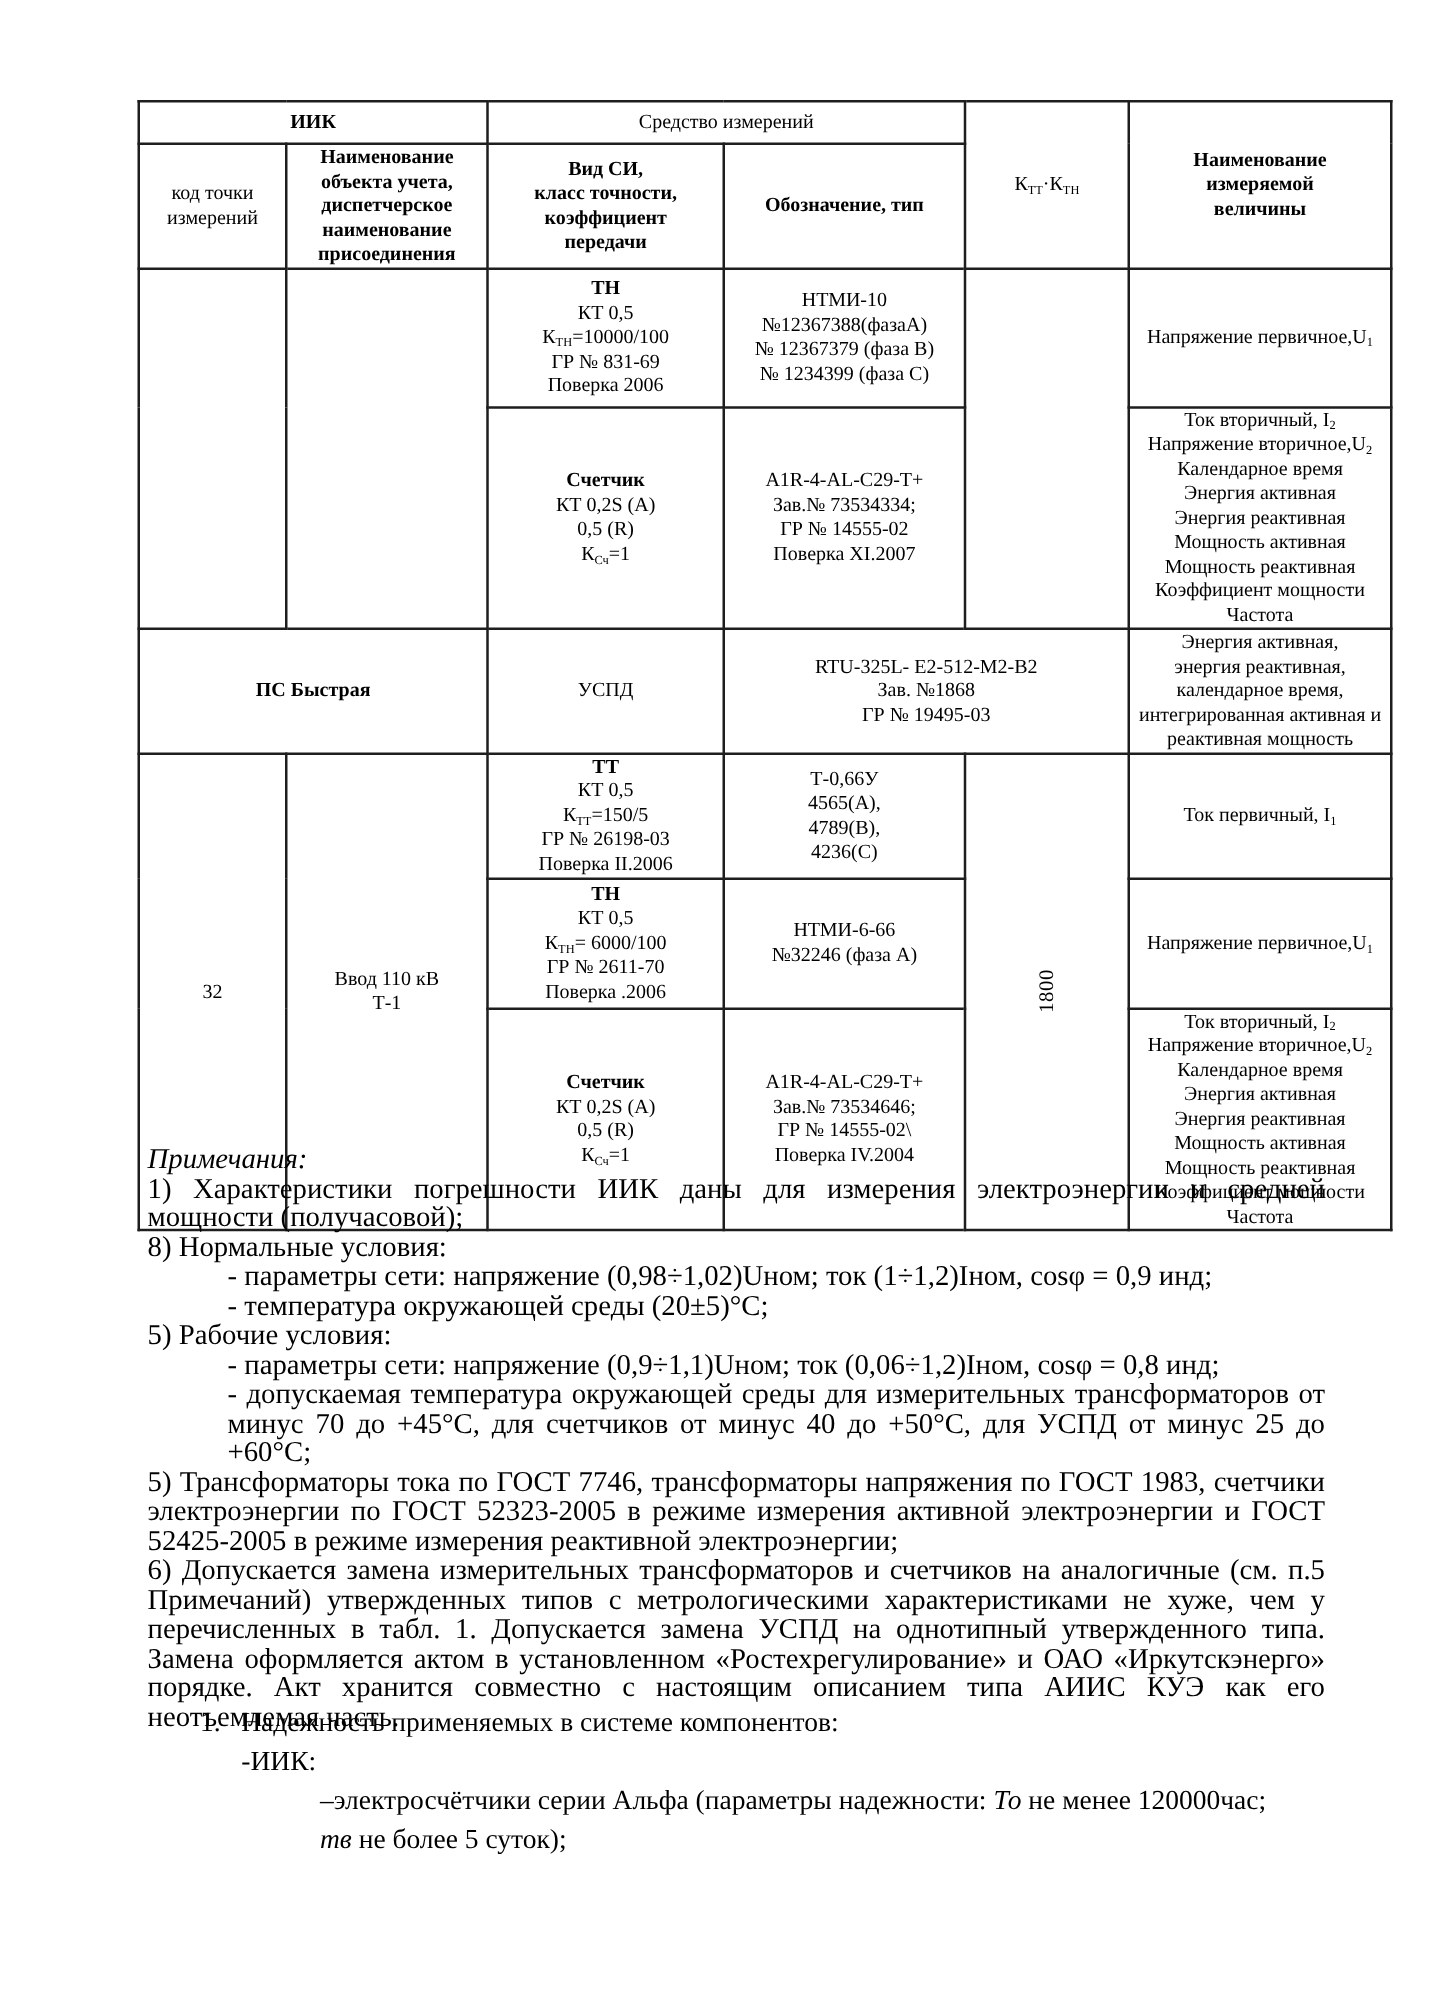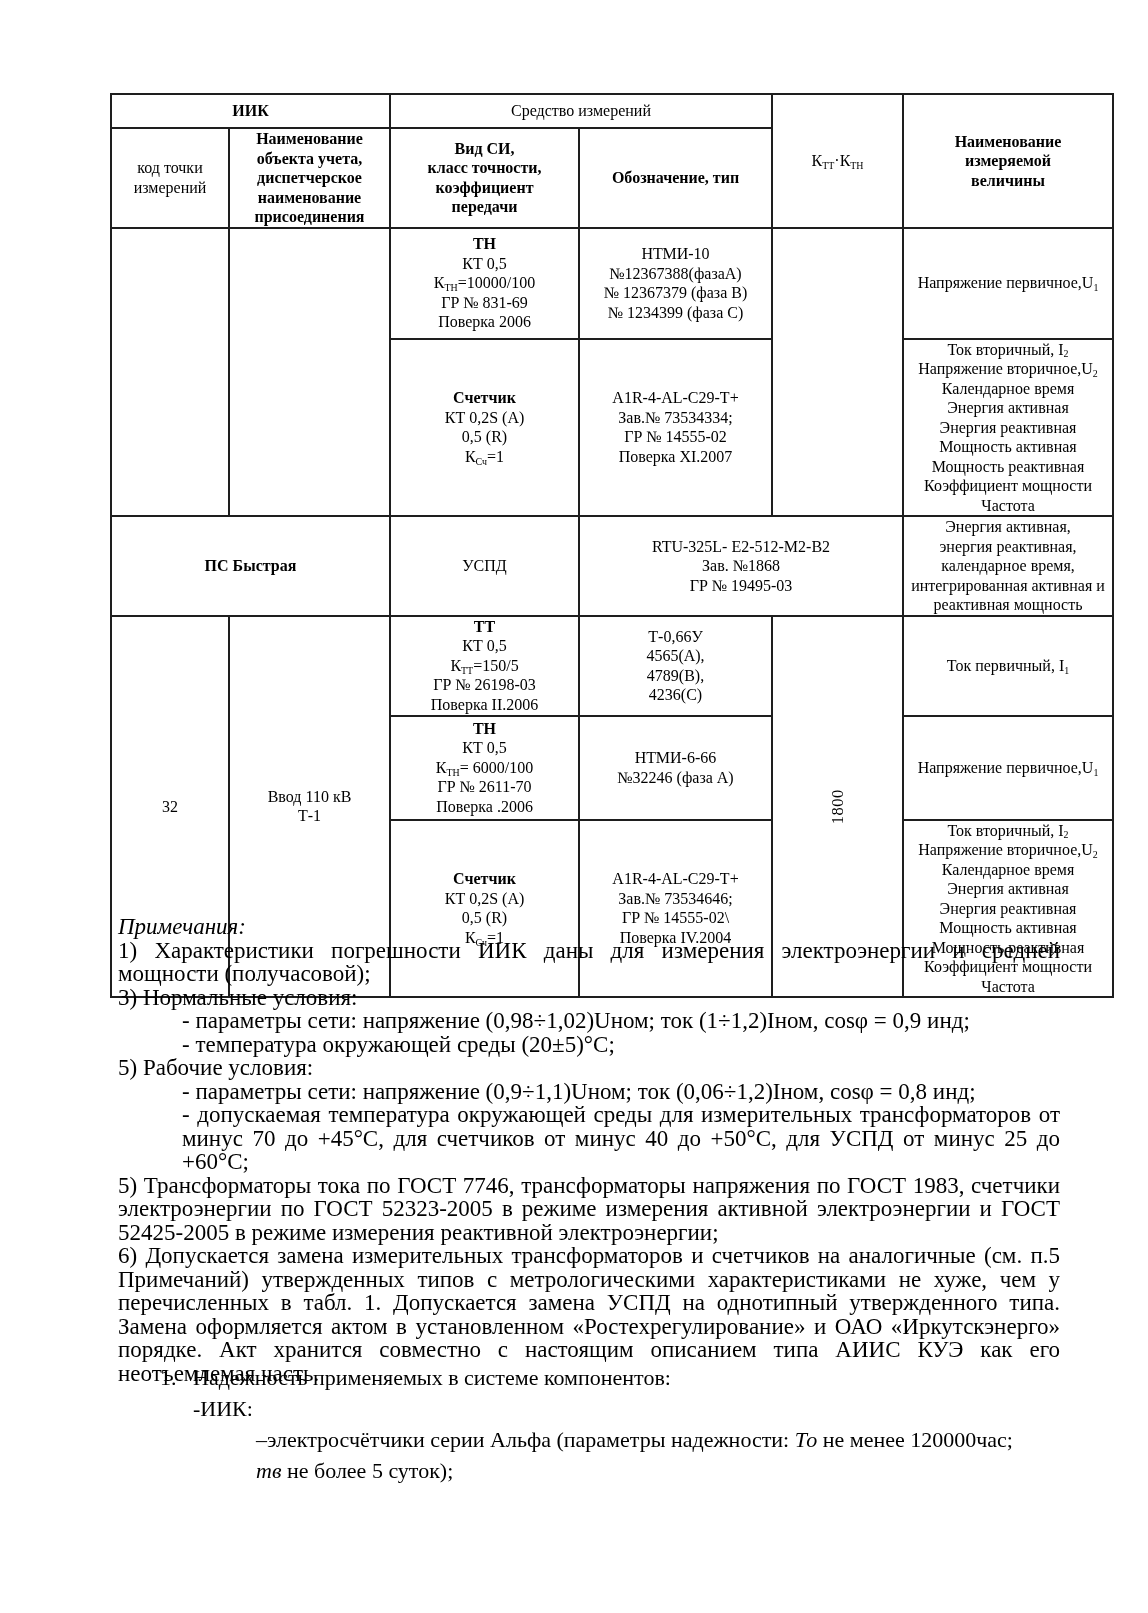--- a/index.html
+++ b/index.html
@@ -2,21 +2,21 @@
 <html><head>
 <meta charset="utf-8">
 <style>
   html,body { margin:0; padding:0; background:#e8e8e8; }
   .page {
     position:relative; width:1148px; height:1613px; background:#ffffff;
     font-family:"Liberation Serif", serif; color:#000; overflow:hidden;
   }
   
   .doc-table {
-    position:absolute; left:110px; top:93px;
+    position:absolute; left:110px; top:80px;
     border-collapse:collapse; table-layout:fixed; width:1002px;
   }
   .doc-table td {
     border:2px solid #1e1e1e; text-align:center; vertical-align:middle;
     padding:0 3px; font-size:16px; line-height:19.5px;
     overflow:hidden;
   }
   tr.hr1{height:34px} tr.hr2{height:89px} tr.hr3{height:111px} tr.hr4{height:153px}
   tr.hr5{height:91px} tr.hr6{height:100px} tr.hr7{height:104px} tr.hr8{height:138px}
   .hc { font-size:15.5px; line-height:17.5px; }
@@ -101,21 +101,21 @@
       <td><b>Счетчик</b><br>КТ 0,2S (A)<br>0,5 (R)<br>К<sub>Сч</sub>=1</td>
       <td>A1R-4-AL-C29-T+<br>Зав.№ 73534646;<br>ГР №  14555-02\<br>Поверка  IV.2004</td>
       <td class="lst">Ток  вторичный, I<sub>2</sub><br>Напряжение вторичное,U<sub>2</sub><br>Календарное время<br>Энергия активная<br>Энергия реактивная<br>Мощность активная<br>Мощность реактивная<br>Коэффициент мощности<br>Частота</td>
     </tr>
   </tbody>
     </table>
 
   <div class="notes">
     <p class="title">Примечания:</p>
     <p>1) Характеристики погрешности ИИК даны для измерения электроэнергии и средней мощности (получасовой);</p>
-    <p>3) Нормальные условия:</p>
+    <p>8) Нормальные условия:</p>
     <p class="ind">- параметры сети: напряжение (0,98÷1,02)Uном; ток  (1÷1,2)Iном, cosφ = 0,9 инд;</p>
     <p class="ind">- температура окружающей среды (20±5)°С;</p>
     <p>5) Рабочие условия:</p>
     <p class="ind">- параметры сети: напряжение (0,9÷1,1)Uном; ток  (0,06÷1,2)Iном, cosφ = 0,8 инд;</p>
     <p class="ind">- допускаемая температура окружающей среды для измерительных трансформаторов от минус 70 до +45°С, для счетчиков от минус 40 до +50°С, для УСПД от минус 25 до +60°С;</p>
     <p>5) Трансформаторы тока по ГОСТ 7746, трансформаторы напряжения по ГОСТ 1983, счетчики электроэнергии по ГОСТ 52323-2005 в режиме измерения активной электроэнергии и ГОСТ 52425-2005 в режиме измерения реактивной электроэнергии;</p>
     <p>6) Допускается замена измерительных трансформаторов и счетчиков на аналогичные (см. п.5 Примечаний) утвержденных типов с метрологическими характеристиками не хуже, чем у перечисленных в табл. 1. Допускается замена УСПД на однотипный утвержденного типа. Замена оформляется актом в установленном «Ростехрегулирование» и ОАО «Иркутскэнерго» порядке. Акт хранится совместно с настоящим описанием типа АИИС КУЭ как его неотъемлемая часть.</p>
   </div>
 
   <div class="rel">

